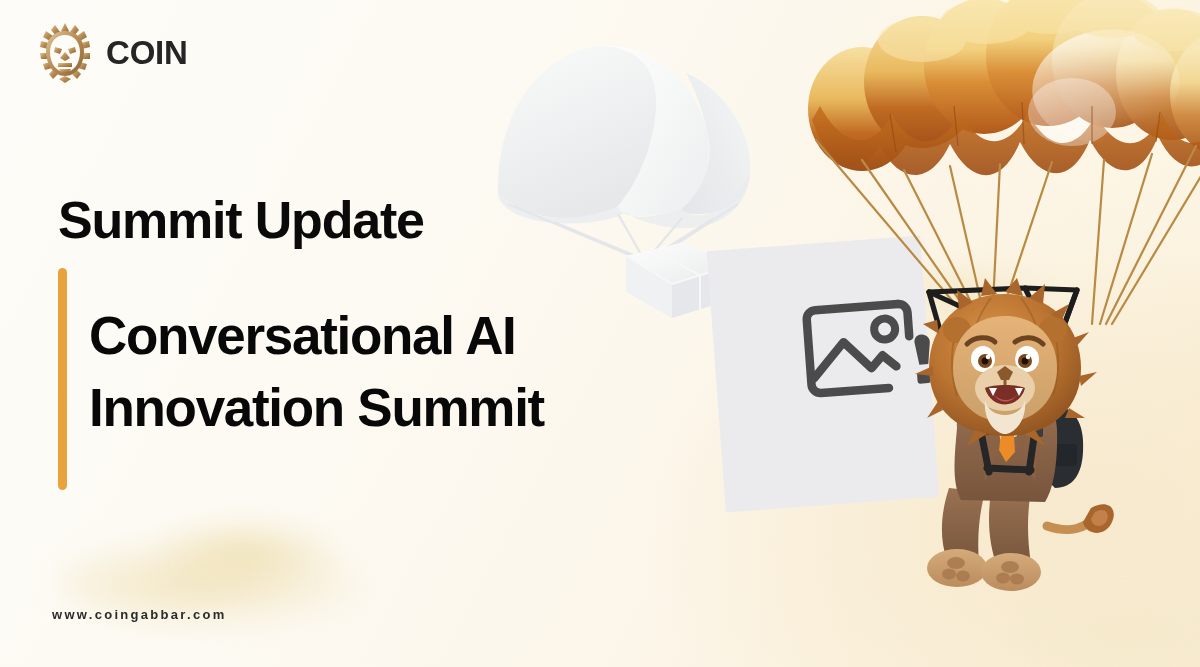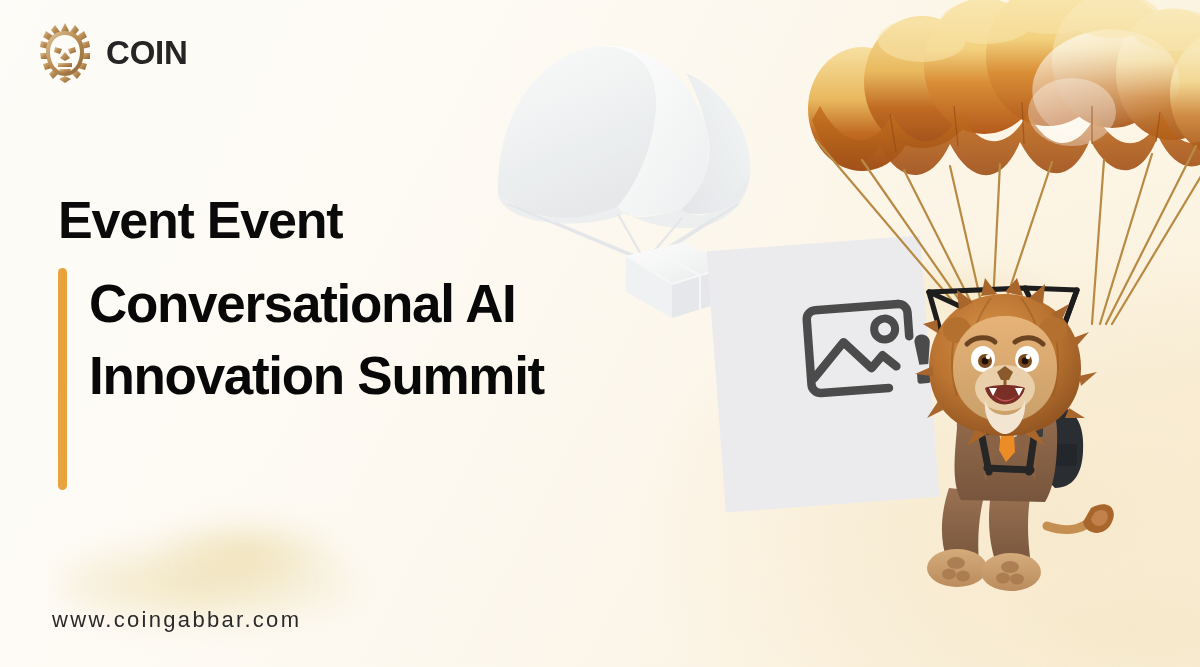--- a/index.html
+++ b/index.html
@@ -76,27 +76,27 @@
     position:absolute;left:58px;top:193px;
     font-weight:700;font-size:52px;line-height:1.06;color:#0a0a0a;
     letter-spacing:-1.2px;white-space:nowrap;
   }
   .title-wrap{position:absolute;left:58px;top:268px;display:flex;gap:22px;width:600px;}
   .accent-bar{
     width:9px;min-height:222px;flex:0 0 auto;border-radius:6px;background:#e9a33e;
   }
   .title{
     font-weight:700;font-size:53px;line-height:1.36;color:#080808;
-    letter-spacing:-1.3px;max-width:515px;word-break:break-word;
+    letter-spacing:-1.3px;max-width:515px;word-break:break-word;margin-top:32px;
   }
 
   
   .site-url{
     position:absolute;left:52px;top:607px;
-    font-size:22px;font-weight:400;letter-spacing:2.3px;color:#2b2b2b;
+    font-size:13px;font-weight:700;letter-spacing:2.3px;color:#2b2b2b;
   }
 </style>
 </head>
 <body>
 
 <div class="banner">
 
   <div class="cloud cloud-bottom-left"></div>
   <div class="cloud cloud-bottom-left2"></div>
   <div class="cloud cloud-mid"></div>
@@ -426,21 +426,21 @@
           <path d="M22 41 L36 41 L36 45 L22 45 Z"></path>
           <path d="M23 47 L35 47 L33 51 L25 51 Z"></path>
         </g>
       </svg>
     </div>
     <div class="logo-words">
       <span>COIN</span>
     </div>
   </div>
 
-  <div class="kicker">Event Event</div>
+  <div class="kicker">Summit Update</div>
 
   <div class="title-wrap">
     <div class="accent-bar"></div>
     <div class="title">Conversational AI Innovation Summit</div>
   </div>
 
   <div class="site-url">www.coingabbar.com</div>
 
 </div>
 

